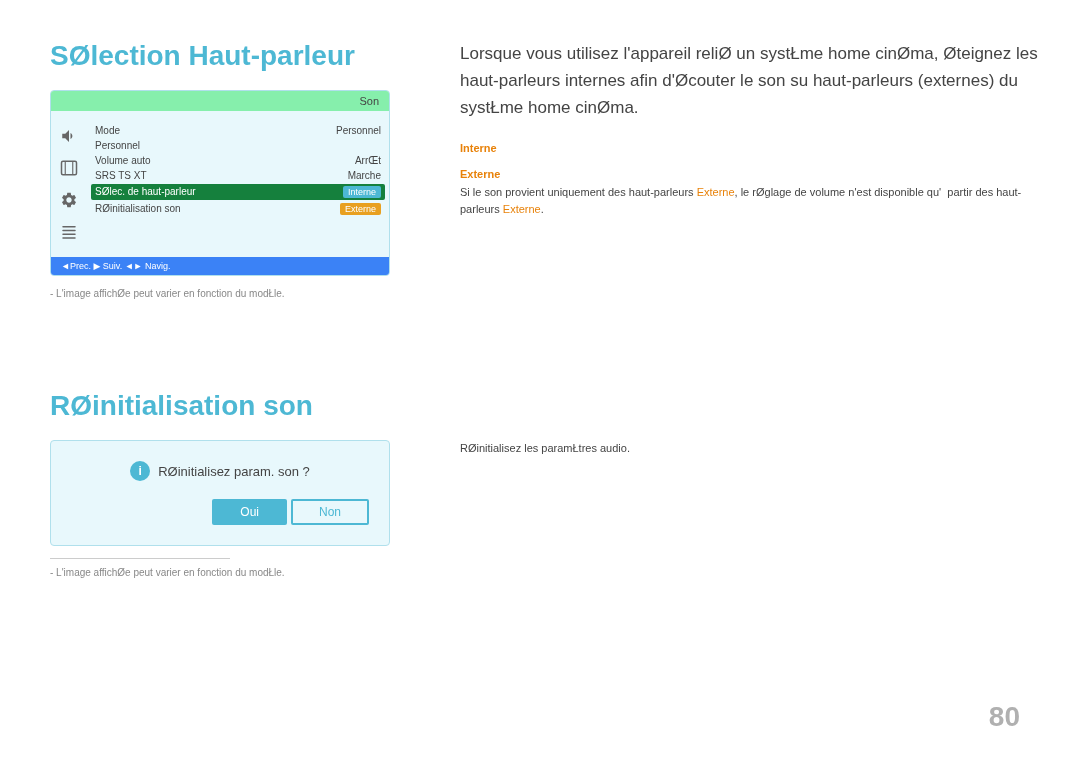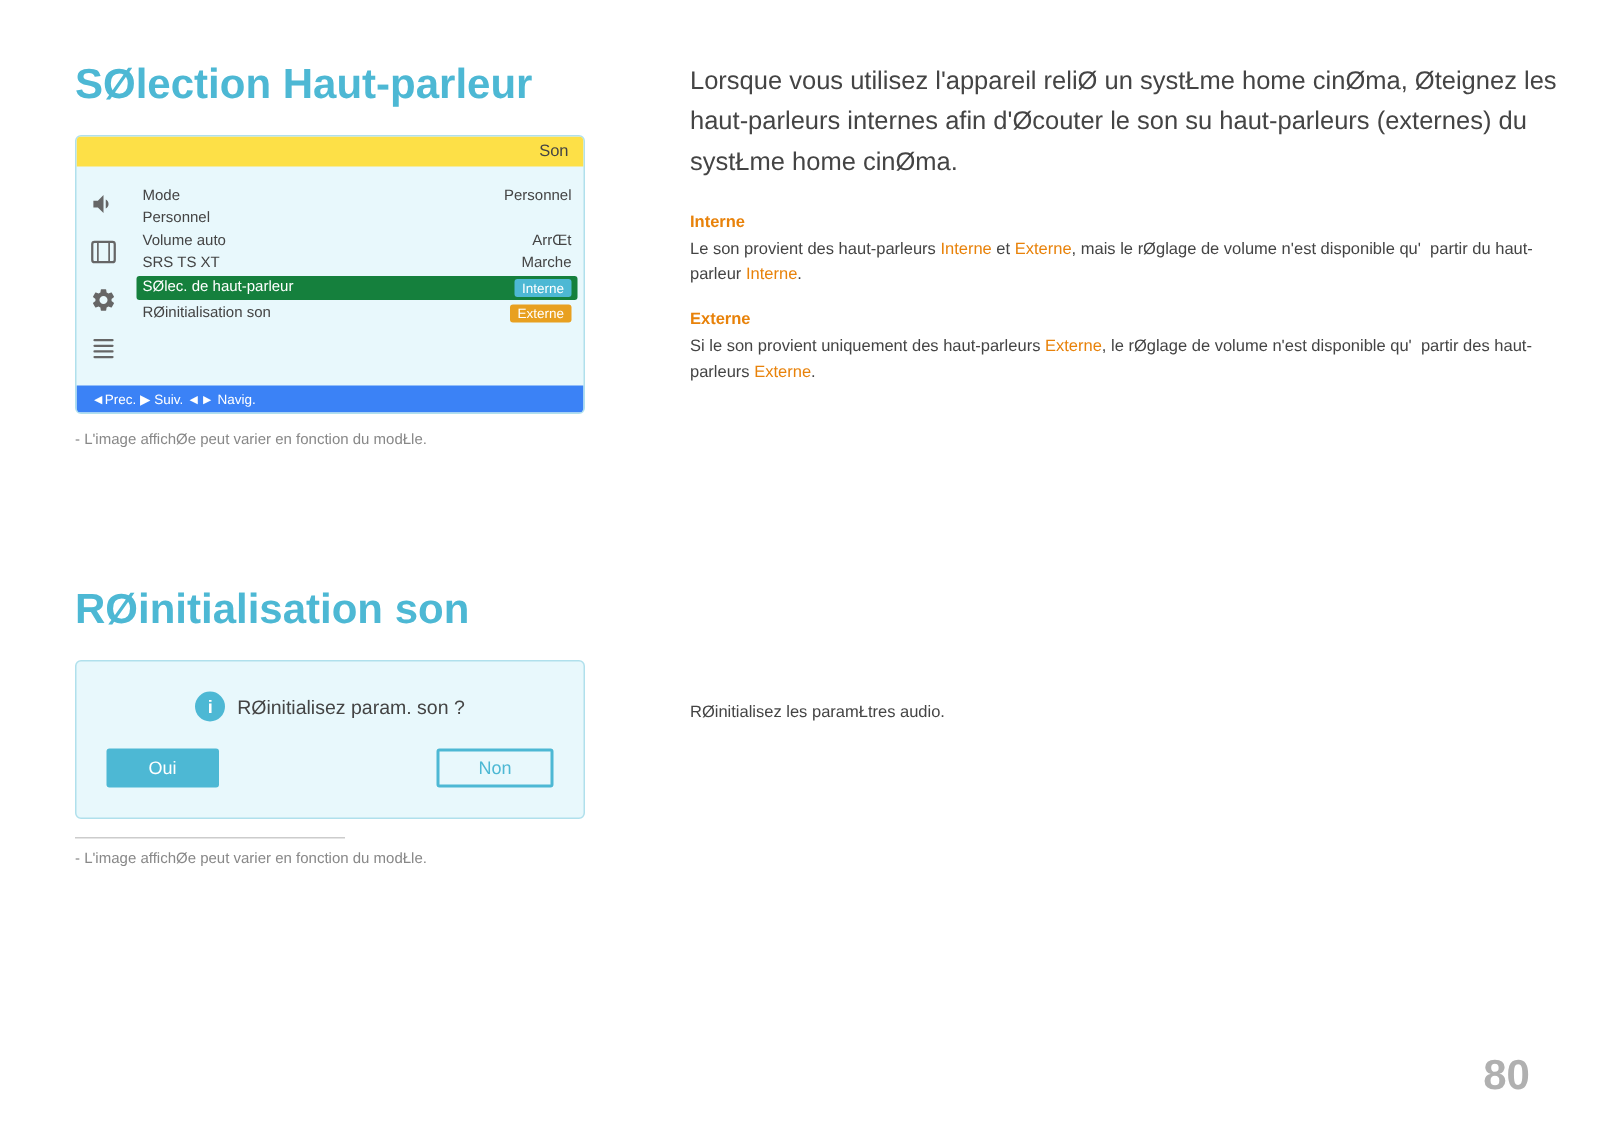--- a/index.html
+++ b/index.html
@@ -42,21 +42,21 @@
       background: #e8f8fc;
       border: 1px solid #b0e0ec;
       border-radius: 4px;
       width: 340px;
       padding: 0;
       overflow: hidden;
       margin-bottom: 12px;
     }
 
     .tv-menu-header {
-      background: #fde047;
+      background: #86efac;
       padding: 4px 10px;
       font-size: 11px;
       color: #444;
       display: flex;
       justify-content: flex-end;
     }
 
     .tv-menu-body {
       display: flex;
       padding: 8px 0;
@@ -167,21 +167,21 @@
       align-items: center;
       justify-content: center;
       color: #fff;
       font-size: 12px;
       font-weight: bold;
     }
 
     .dialog-buttons {
       display: flex;
       gap: 4px;
-      justify-content: space-between;
+      justify-content: flex-end;
     }
 
     .btn-oui {
       background: #4db8d4;
       color: #fff;
       border: none;
       padding: 6px 28px;
       border-radius: 2px;
       font-size: 12px;
       cursor: pointer;
@@ -229,21 +229,21 @@
       position: absolute;
       left: 460px;
       top: 390px;
       width: 400px;
     }
 
     .right-second-text {
       font-size: 11px;
       color: #444;
       line-height: 1.6;
-      margin-top: 77px;
+      margin-top: 50px;
     }
 
     
     .divider-line {
       width: 180px;
       height: 1px;
       background: #ccc;
       margin-bottom: 6px;
     }
 
@@ -329,23 +329,20 @@
     </div>
   </div>
 
   <div class="note-text">- L'image affichØe peut varier en fonction du modŁle.</div>
 </div>
 
 <div class="right-column">
   <p class="right-description">Lorsque vous utilisez l'appareil reliØ  un systŁme home cinØma, Øteignez les haut-parleurs internes afin d'Øcouter le son su haut-parleurs (externes) du systŁme home cinØma.</p>
 
   <div class="subsection-title">Interne</div>
-  <p class="subsection-body">
-    Le son provient des haut-parleurs <span class="highlight-orange">Interne</span> et <span class="highlight-orange">Externe</span>, mais le rØglage de volume n'est disponible qu'&nbsp; partir du haut-parleur <span class="highlight-orange">Interne</span>.
-  </p>
 
   <div class="subsection-title">Externe</div>
   <p class="subsection-body">
     Si le son provient uniquement des haut-parleurs <span class="highlight-orange">Externe</span>, le rØglage de volume n'est disponible qu'&nbsp; partir des haut-parleurs <span class="highlight-orange">Externe</span>.
   </p>
 </div>
 
 <div class="second-section">
   <h1 class="section-title">RØinitialisation son</h1>
 

